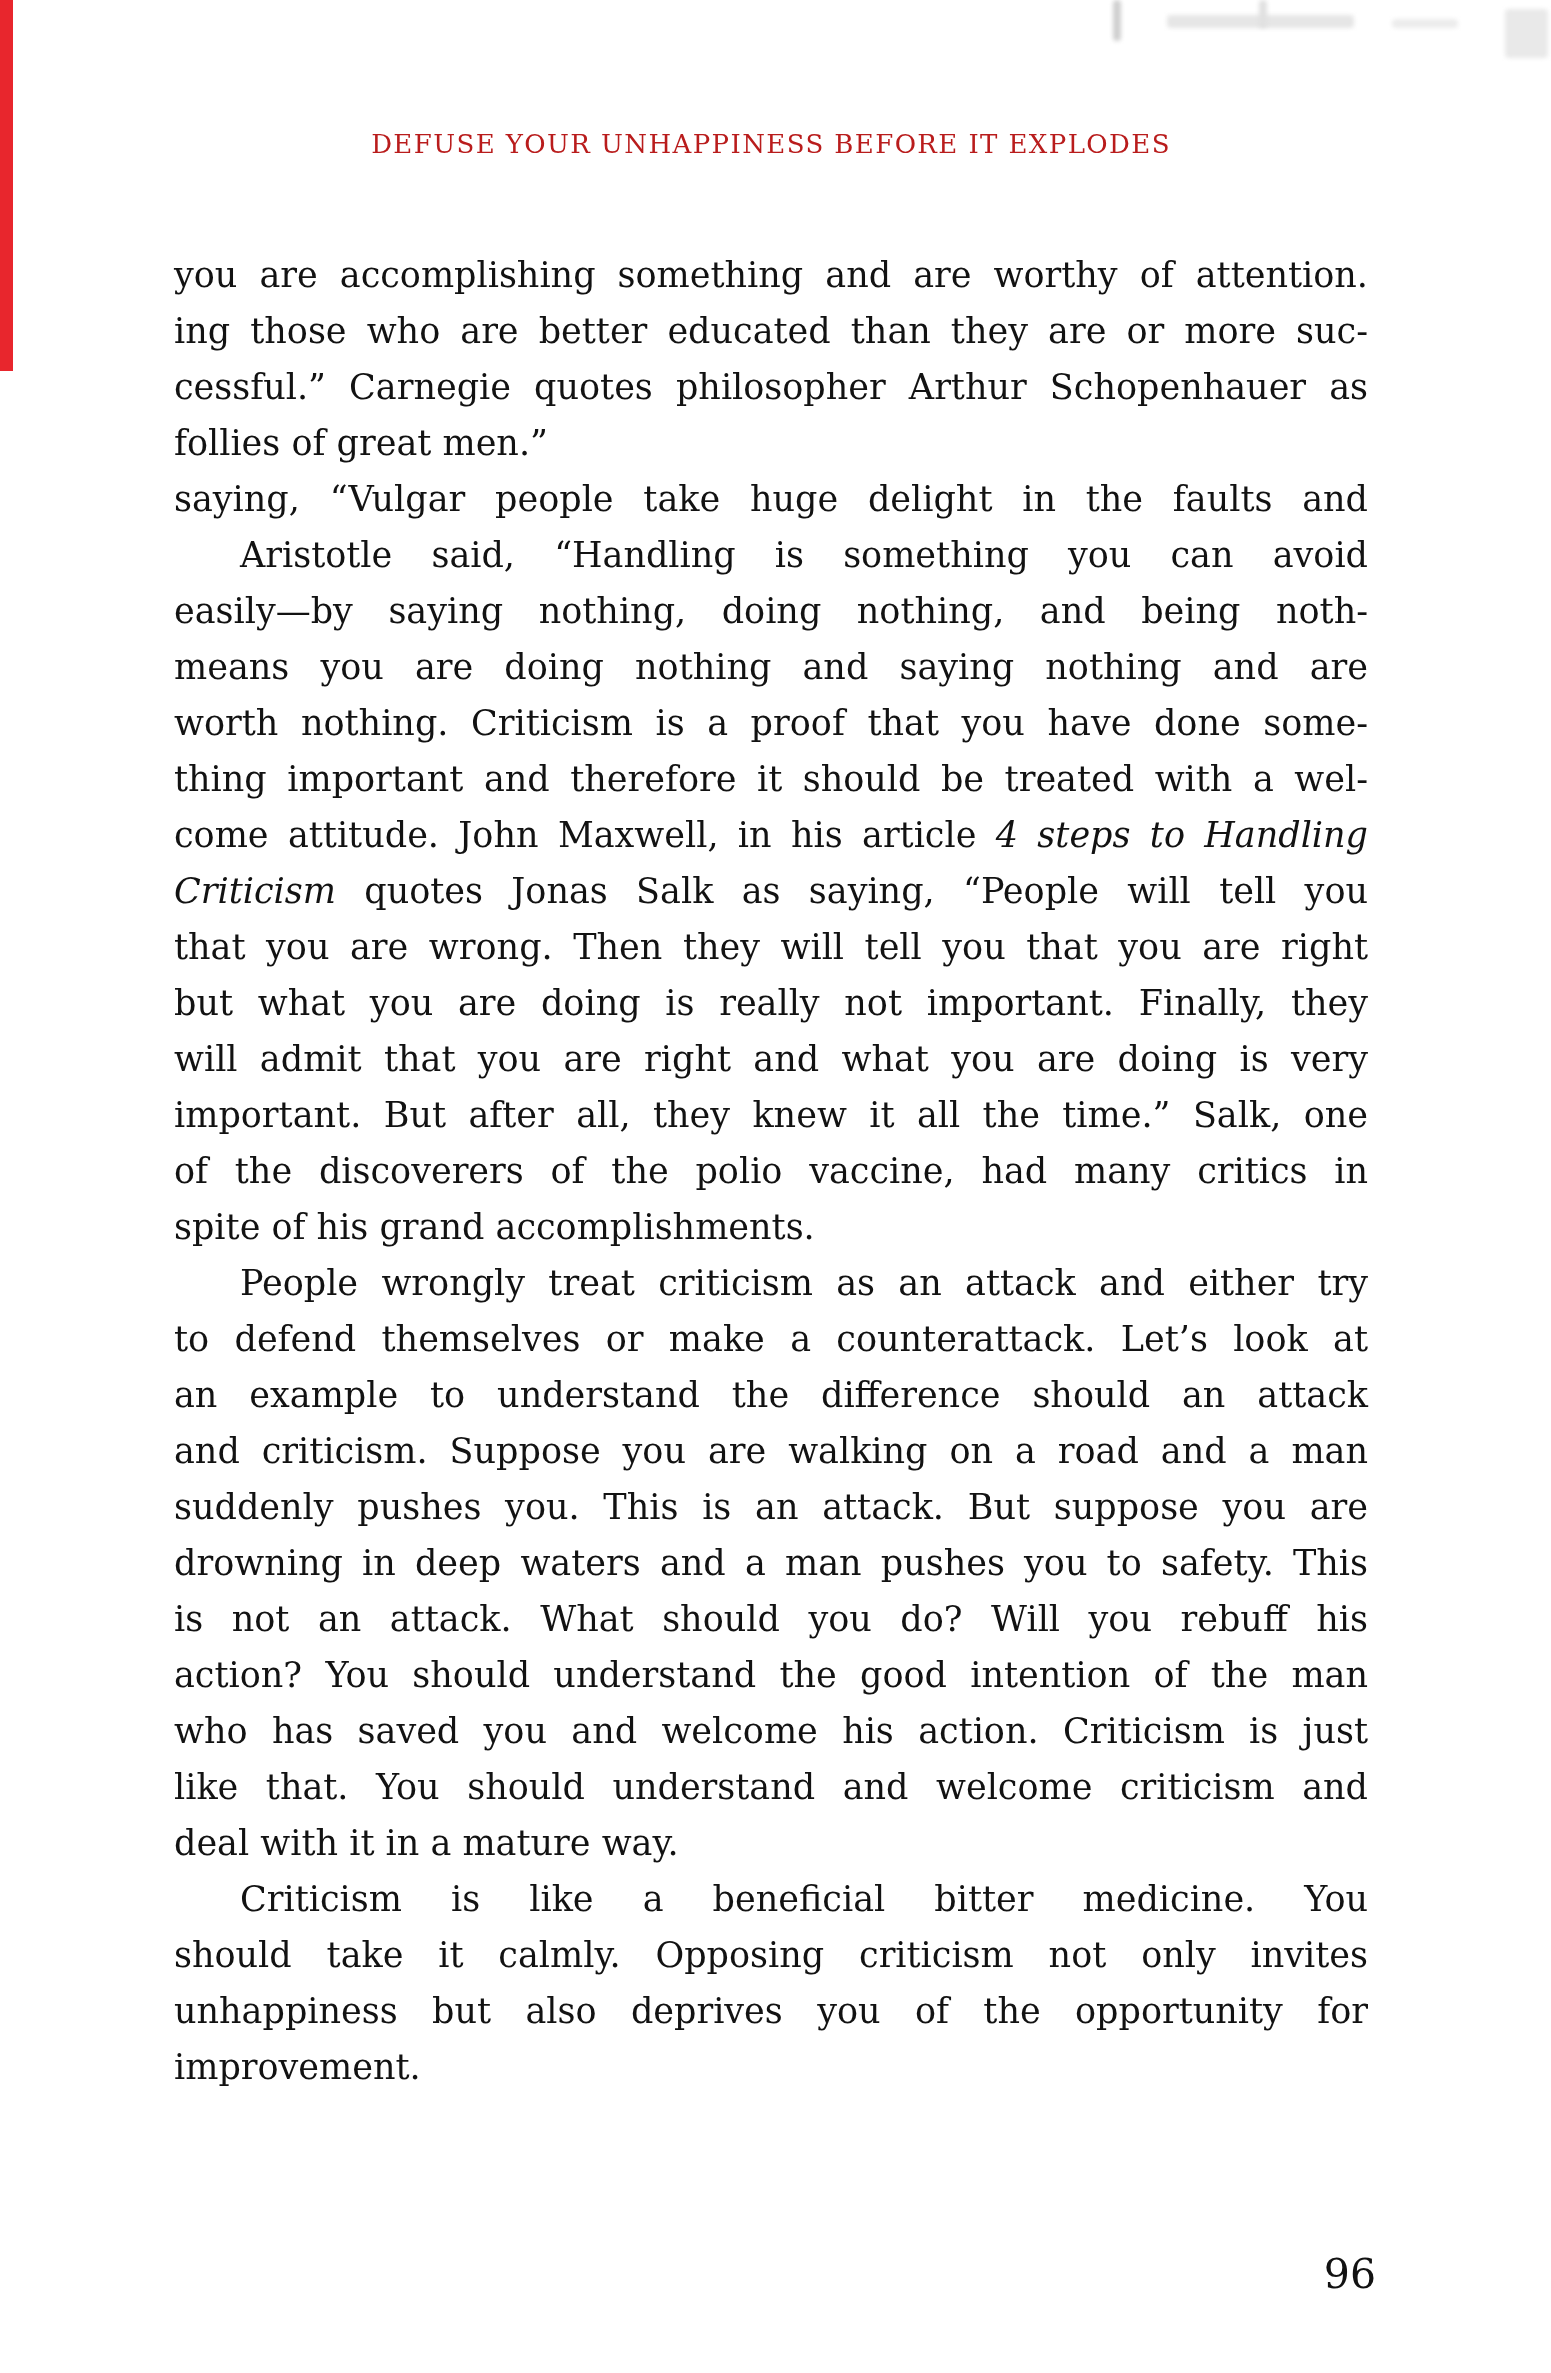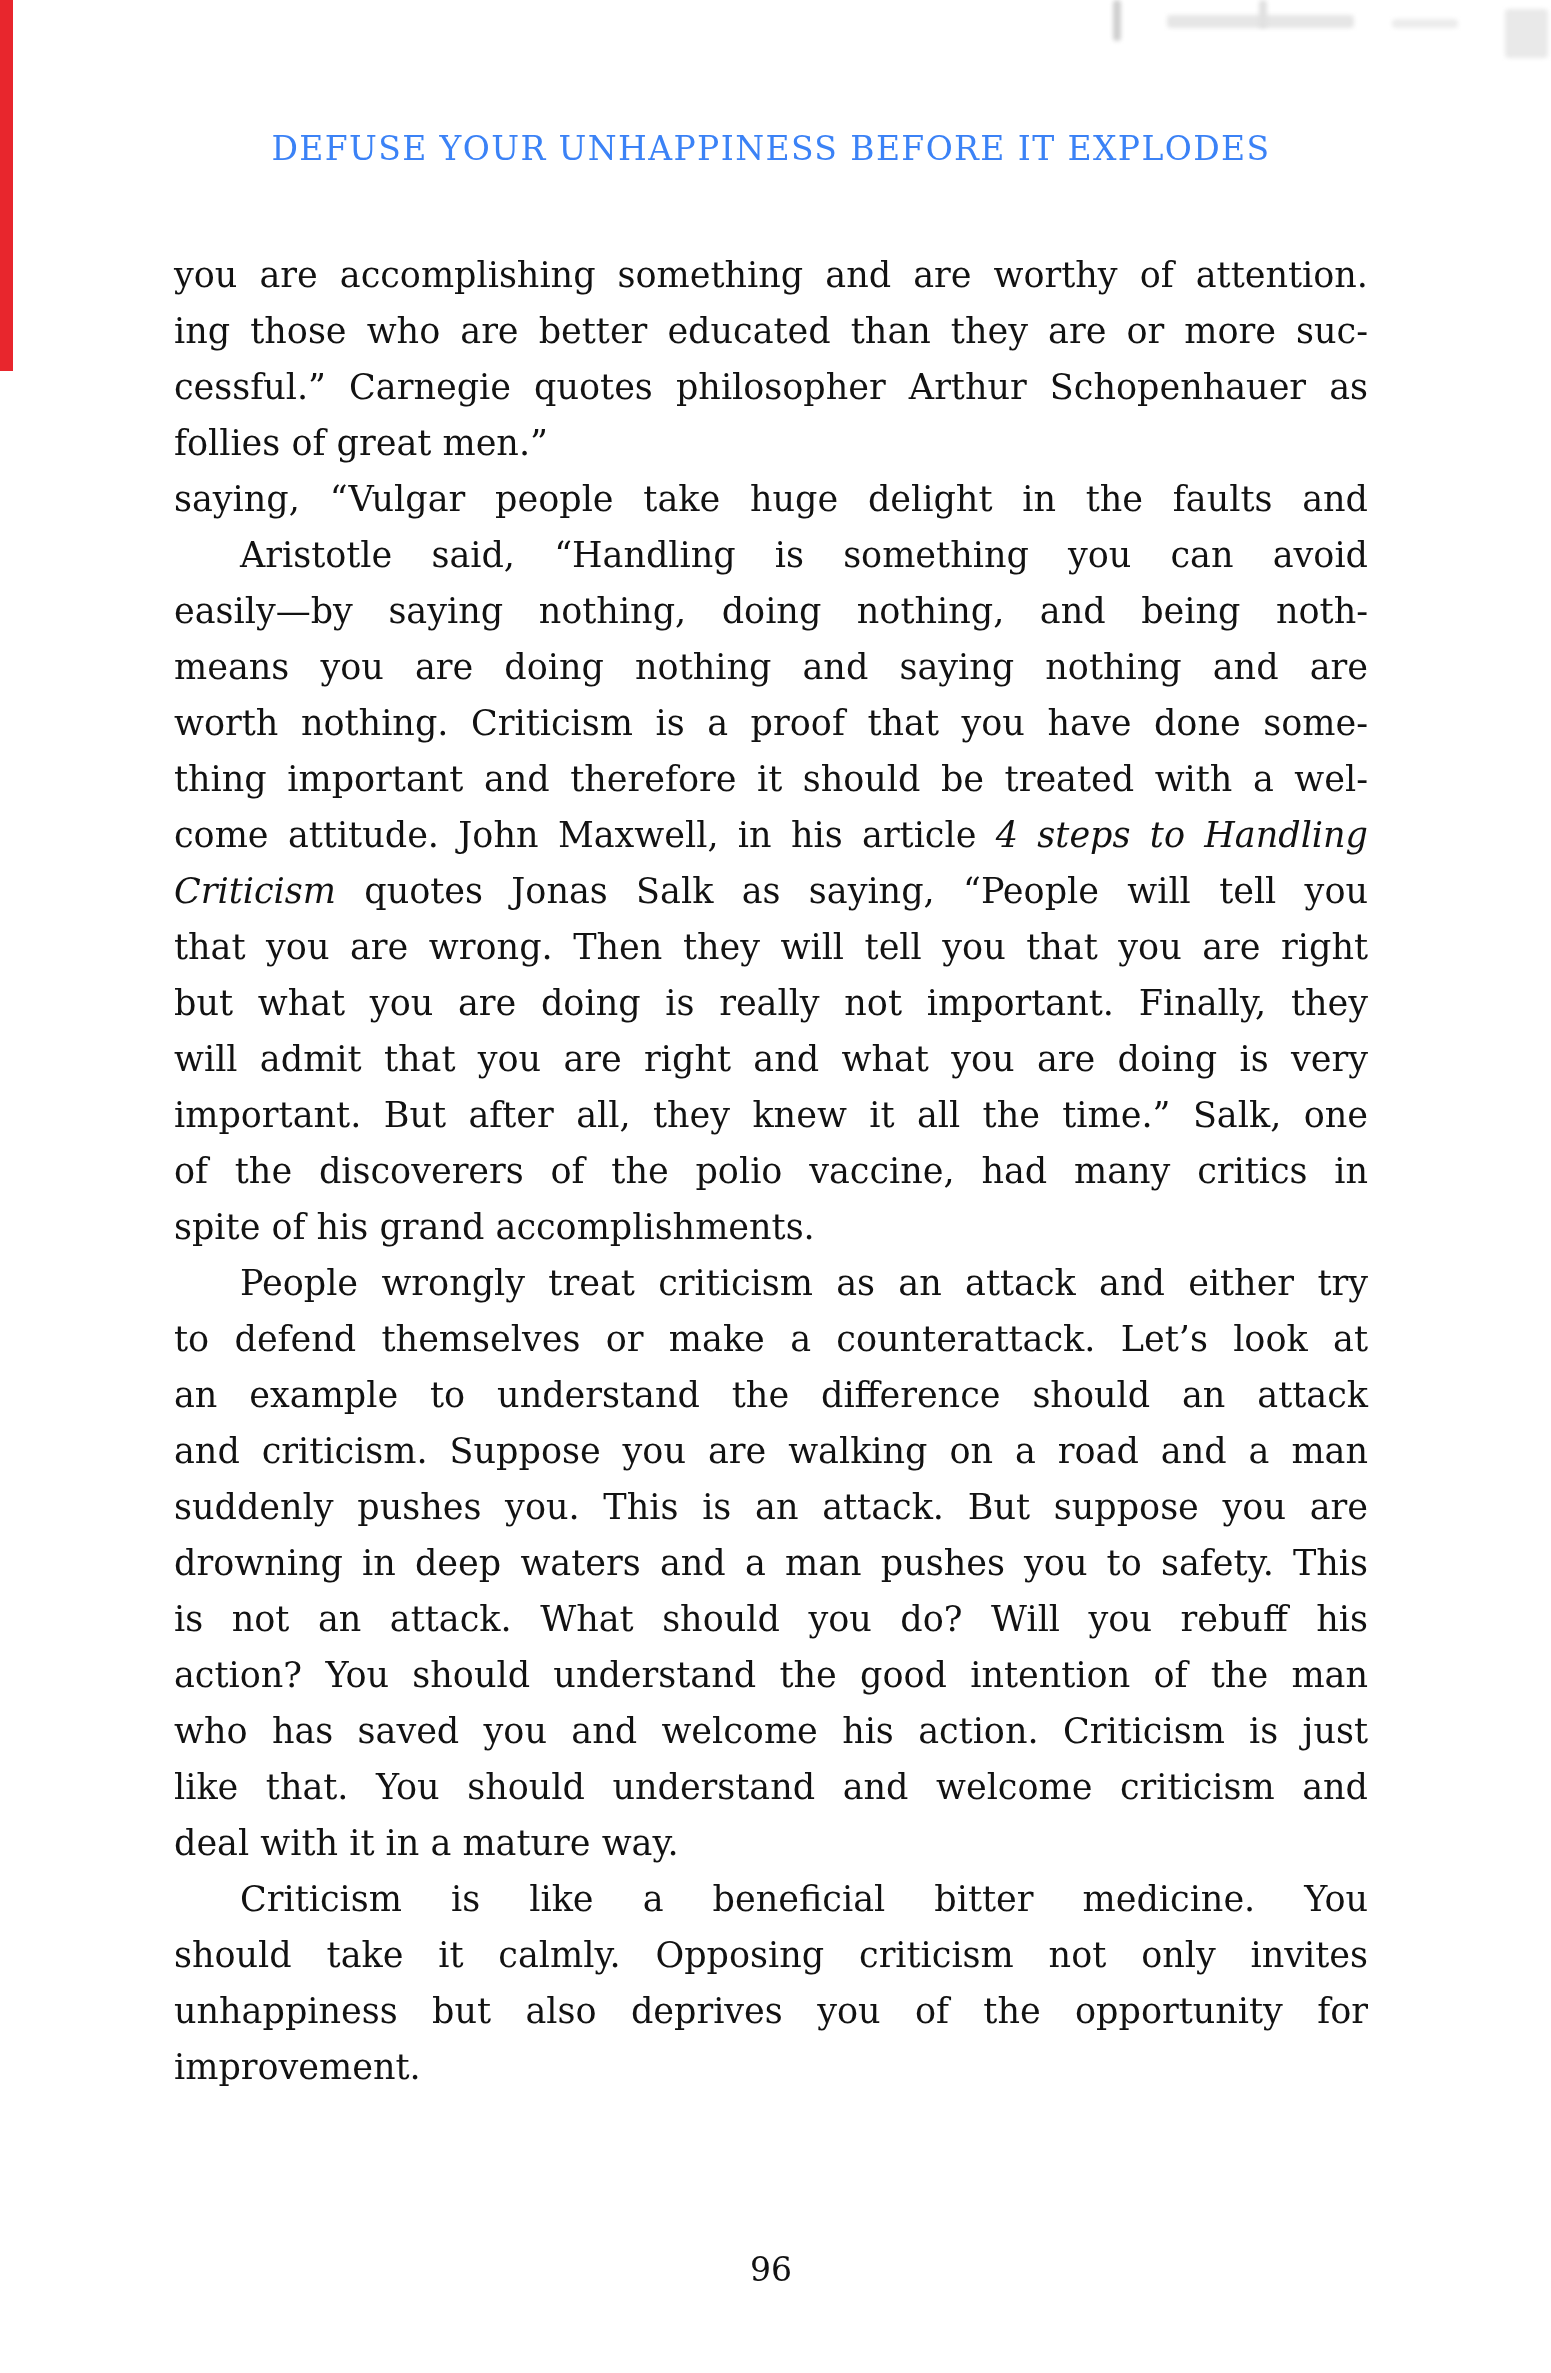--- a/index.html
+++ b/index.html
@@ -28,45 +28,45 @@
   }
   .smudge.s1 { left: 1113px; top: 0;    width: 8.4px;   height: 41px; background: #cfcfcf; }
   .smudge.s2 { left: 1167px; top: 15px; width: 187px; height: 13px; background: #e6e6e6; }
   .smudge.s3 { left: 1392px; top: 19px; width: 66px;  height: 9.4px; background: #ececec; }
   .smudge.s4 { left: 1505px; top: 9.4px; width: 43px;  height: 49px; background: #e9e9e9; }
   .smudge.s5 { left: 1259px; top: 0;    width: 7.5px;   height: 28px; background: #e0e0e0; }
   .running-header {
     position: absolute;
     top: 129px; left: 174px; width: 1194px;
     text-align: center;
-    font-size: 33px;
+    font-size: 26px;
     letter-spacing: 1.4px;
     white-space: nowrap;
-    color: #3b82f6;
+    color: #b91c1c;
   }
   .text-block {
     position: absolute;
     top: 247px; left: 174px; width: 1194px;
     font-size: 35px;
     line-height: 56px;
     color: #121212;
   }
   .line {
     height: 56px;
     text-align: justify;
     text-align-last: justify;
   }
   .line.para-end { text-align-last: left; }
   .line.indent { text-indent: 66px; }
   .line i { font-style: italic; }
   .page-number {
     position: absolute;
-    top: 2250px; left: 174px; width: 1194px;
-    text-align: center;
-    font-size: 33px;
+    top: 2250px; left: 182px; width: 1194px;
+    text-align: right;
+    font-size: 41px;
     color: #121212;
   }
 </style>
 </head>
 <body>
 
 <div class="page">
   <div class="red-stripe" style="background: rgb(232, 38, 45);"></div>
   <div class="smudge s1"></div>
   <div class="smudge s2"></div>

